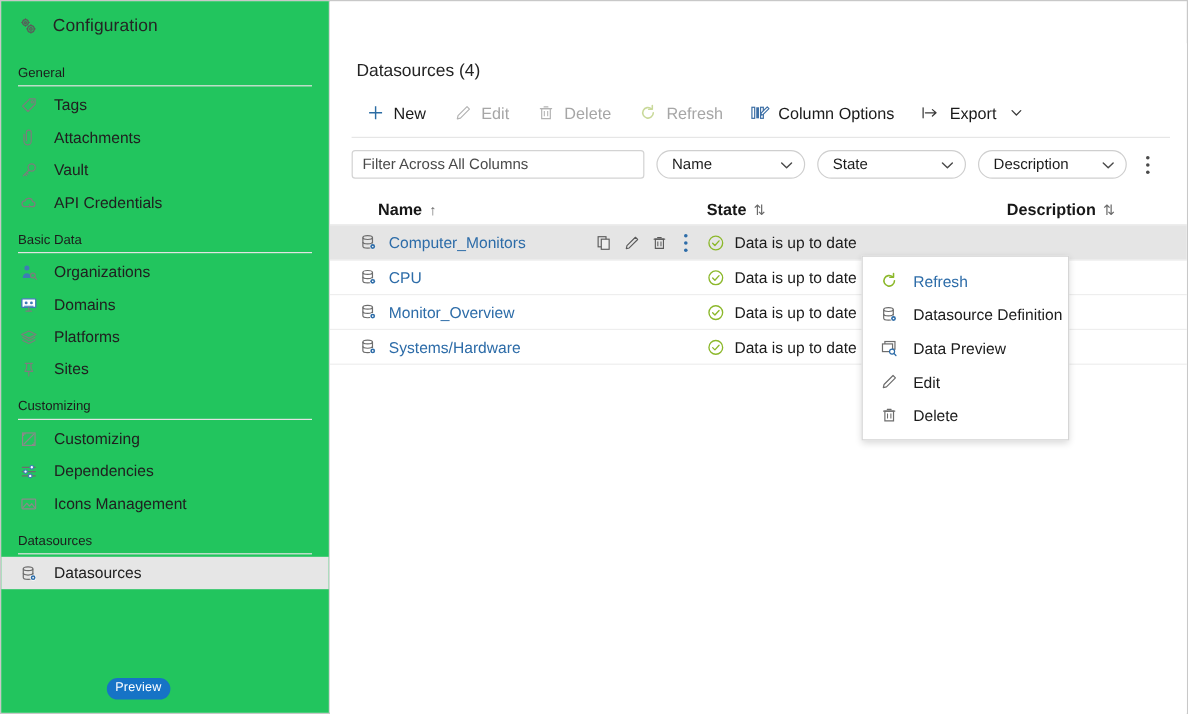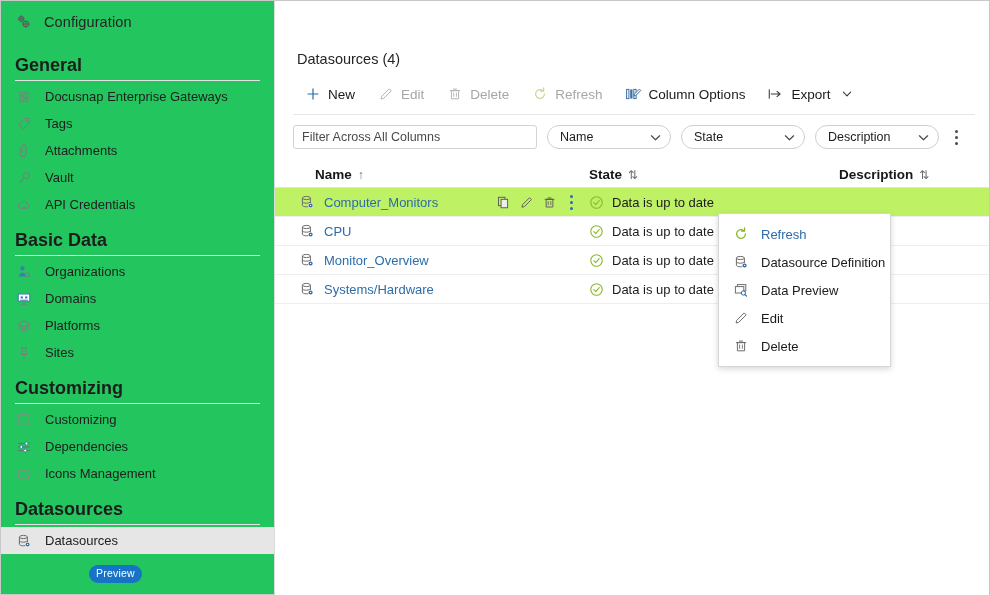--- a/index.html
+++ b/index.html
@@ -38,22 +38,22 @@
     height: 42px;
     padding: 0 0 0 14px;
     gap: 12px;
   }
   .side-header .hdr-label {
     font-size: 14.5px;
     color: #242424;
     letter-spacing: .1px;
   }
   .group-title {
-    font-size: 18px;
-    font-weight: bold;
+    font-size: 11px;
+    font-weight: normal;
     color: #1c1c1c;
     padding: 0 0 4px 14px;
     margin-top: 12px;
   }
   .group-rule {
     height: 1px;
     background: #e3e3e3;
     margin: 0 14px 2px 14px;
   }
   .nav-item {
@@ -192,21 +192,21 @@
   .col-desc  { width: 120px; }
 
   .tr {
     display: flex;
     align-items: center;
     height: 29px;
     padding-left: 18px;
     border-bottom: 1px solid #eeeeee;
     cursor: default;
   }
-  .tr.selected { background: #bef264; }
+  .tr.selected { background: #e5e5e5; }
   .cell-name {
     width: 296px;
     display: flex;
     align-items: center;
     gap: 9px;
     padding-left: 5px;
     position: relative;
   }
   .ds-link {
     color: #2d6ca8;
@@ -284,33 +284,20 @@
               <rect x="13.9" y="10.7" width="1.6" height="1"></rect>
           </g>
         </svg>
       </span>
       <span class="hdr-label">Configuration</span>
     </div>
 
     <div class="group-title">General</div>
     <div class="group-rule"></div>
 
-    <div class="nav-item">
-      <span class="nav-icon">
-        <svg width="16" height="16" viewBox="0 0 16 16">
-          <g stroke="#7d7d7d" stroke-width="1" fill="none">
-            <rect x="4" y="3" width="3" height="10" rx="1"></rect>
-            <rect x="9" y="3" width="3" height="10" rx="1"></rect>
-          </g>
-          <circle cx="5.5" cy="7" r="1" fill="#7d7d7d"></circle>
-          <circle cx="10.5" cy="9" r="1" fill="#7d7d7d"></circle>
-        </svg>
-      </span>
-      <span class="nav-label">Docusnap Enterprise Gateways</span>
-    </div>
 
     <div class="nav-item">
       <span class="nav-icon">
         <svg width="16" height="16" viewBox="0 0 16 16">
           <path d="M8.8 2.4H13.3V6.9L7.3 12.9L2.8 8.4Z" fill="none" stroke="#7d7d7d" stroke-width="1" stroke-linejoin="round"></path>
           <circle cx="10.9" cy="4.9" r="1" fill="none" stroke="#7d7d7d" stroke-width="0.9"></circle>
         </svg>
       </span>
       <span class="nav-label">Tags</span>
     </div>

